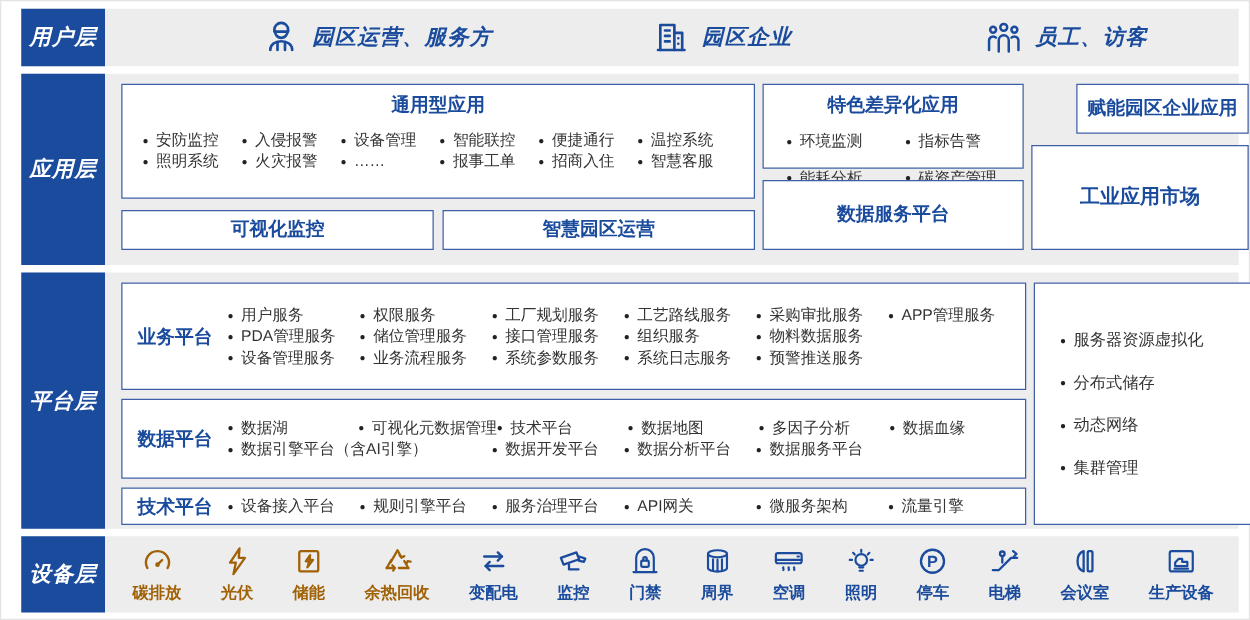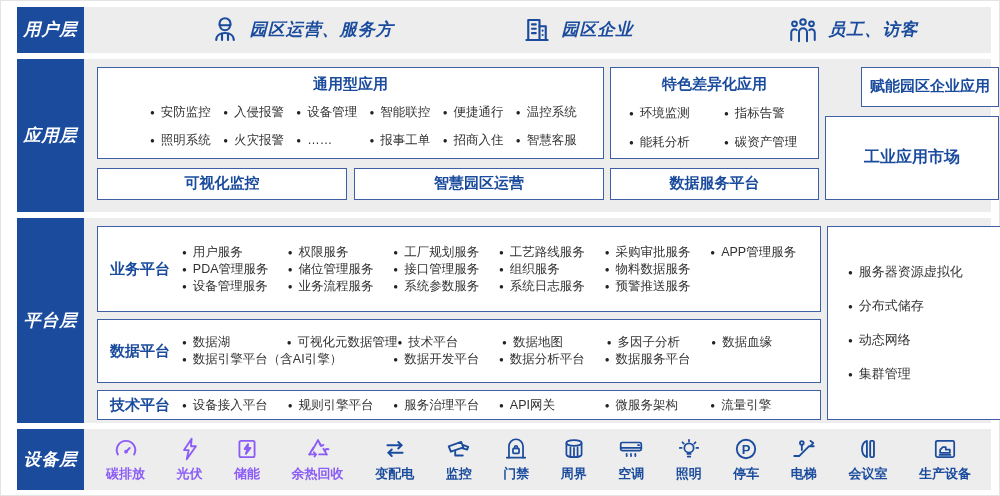--- a/index.html
+++ b/index.html
@@ -21,22 +21,22 @@
   .wbox { background:#fff; border:1px solid #3E5FA5; }
   .btitle { color:#1A4B9D; font-weight:bold; font-size:15px; text-align:center; }
 
   
   .band-app { height:154px; }
   .app-content { display:flex; gap:8px; padding:8px 0 12px 13px; height:100%; }
   .app-col-left { flex:0 0 507px; display:flex; flex-direction:column; }
   .app-col-mid { flex:0 0 209px; display:flex; flex-direction:column; margin-left:-2px; }
   .app-col-right { flex:0 0 174px; display:flex; flex-direction:column; margin-left:-2px; }
   .general-box { height:92px; padding-top:7px; }
-  .general-grid { display:grid; grid-template-columns:repeat(6,1fr); row-gap:11px; padding:10px 14px 0 16px;margin-left:36px; }
-  .special-box { height:92px; padding-top:7px; }
+  .general-grid { display:grid; grid-template-columns:repeat(6,1fr); padding:10px 14px 0 16px; }
+  .special-box { height:68px; padding-top:7px; }
   .special-grid { display:grid; grid-template-columns:95px auto; row-gap:12px; padding:11px 8px 0 18px; }
   .bars-row { display:flex; gap:7px; margin-top:9px; flex:1; }
   .bar { flex:1; display:flex; align-items:center; justify-content:center; }
   .enable-box { height:40px; display:flex; align-items:center; justify-content:center;margin-left:36px; }
   .market-box { flex:1; margin-top:9px; display:flex; align-items:center; justify-content:center; }
   .market-box .btitle { font-size:16px; }
 
   
   .it { font-size:12.5px; color:#333; white-space:nowrap; display:flex; align-items:center; }
   .it::before { content:"●"; font-size:8px; margin-right:6px; color:#222; }
@@ -53,21 +53,21 @@
   .sec-tech { flex:1; }
   .grid6 { display:grid; grid-template-columns:repeat(6,1fr); }
   .span2 { grid-column:span 2; }
   .infra-box { flex:0 0 174px; display:flex; flex-direction:column; justify-content:center; gap:16px; padding-left:20px; }
   .infra-box .it { font-size:13px; }
 
   
   .band-device { height:61px; }
   .dev-content { display:flex; align-items:center; justify-content:space-between; padding:0 20px 0 22px; height:100%; }
   .dev { display:flex; flex-direction:column; align-items:center; gap:3px; color:#1A4B9D; }
-  .dev.red { color:#8b5cf6;justify-content:space-between; }
+  .dev.red { color:#a16207;justify-content:space-between; }
   .dev .dlabel { font-size:13px; font-weight:bold; white-space:nowrap; }
   .dico svg { display:block; }
 </style>
 </head>
 <body>
 
 <div class="frame">
 
   <div class="band band-user">
     <div class="band-label">用户层</div>

